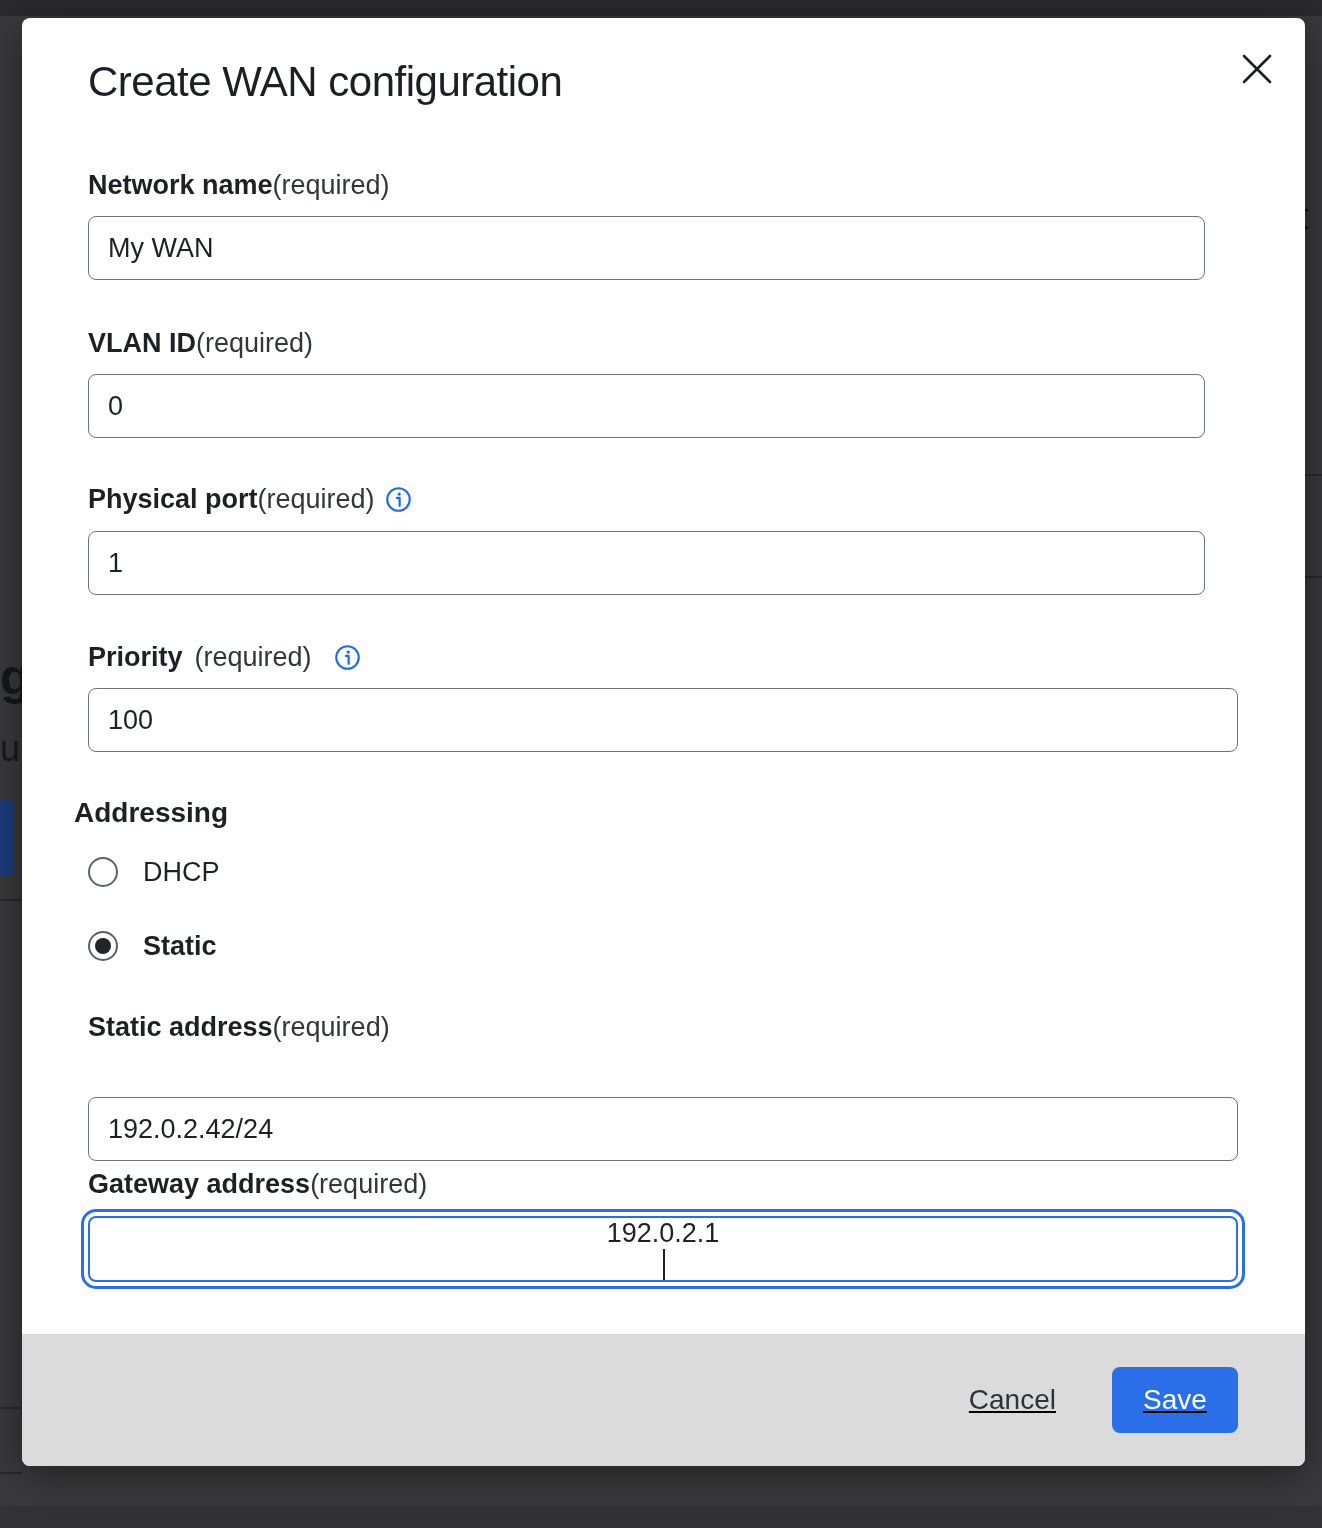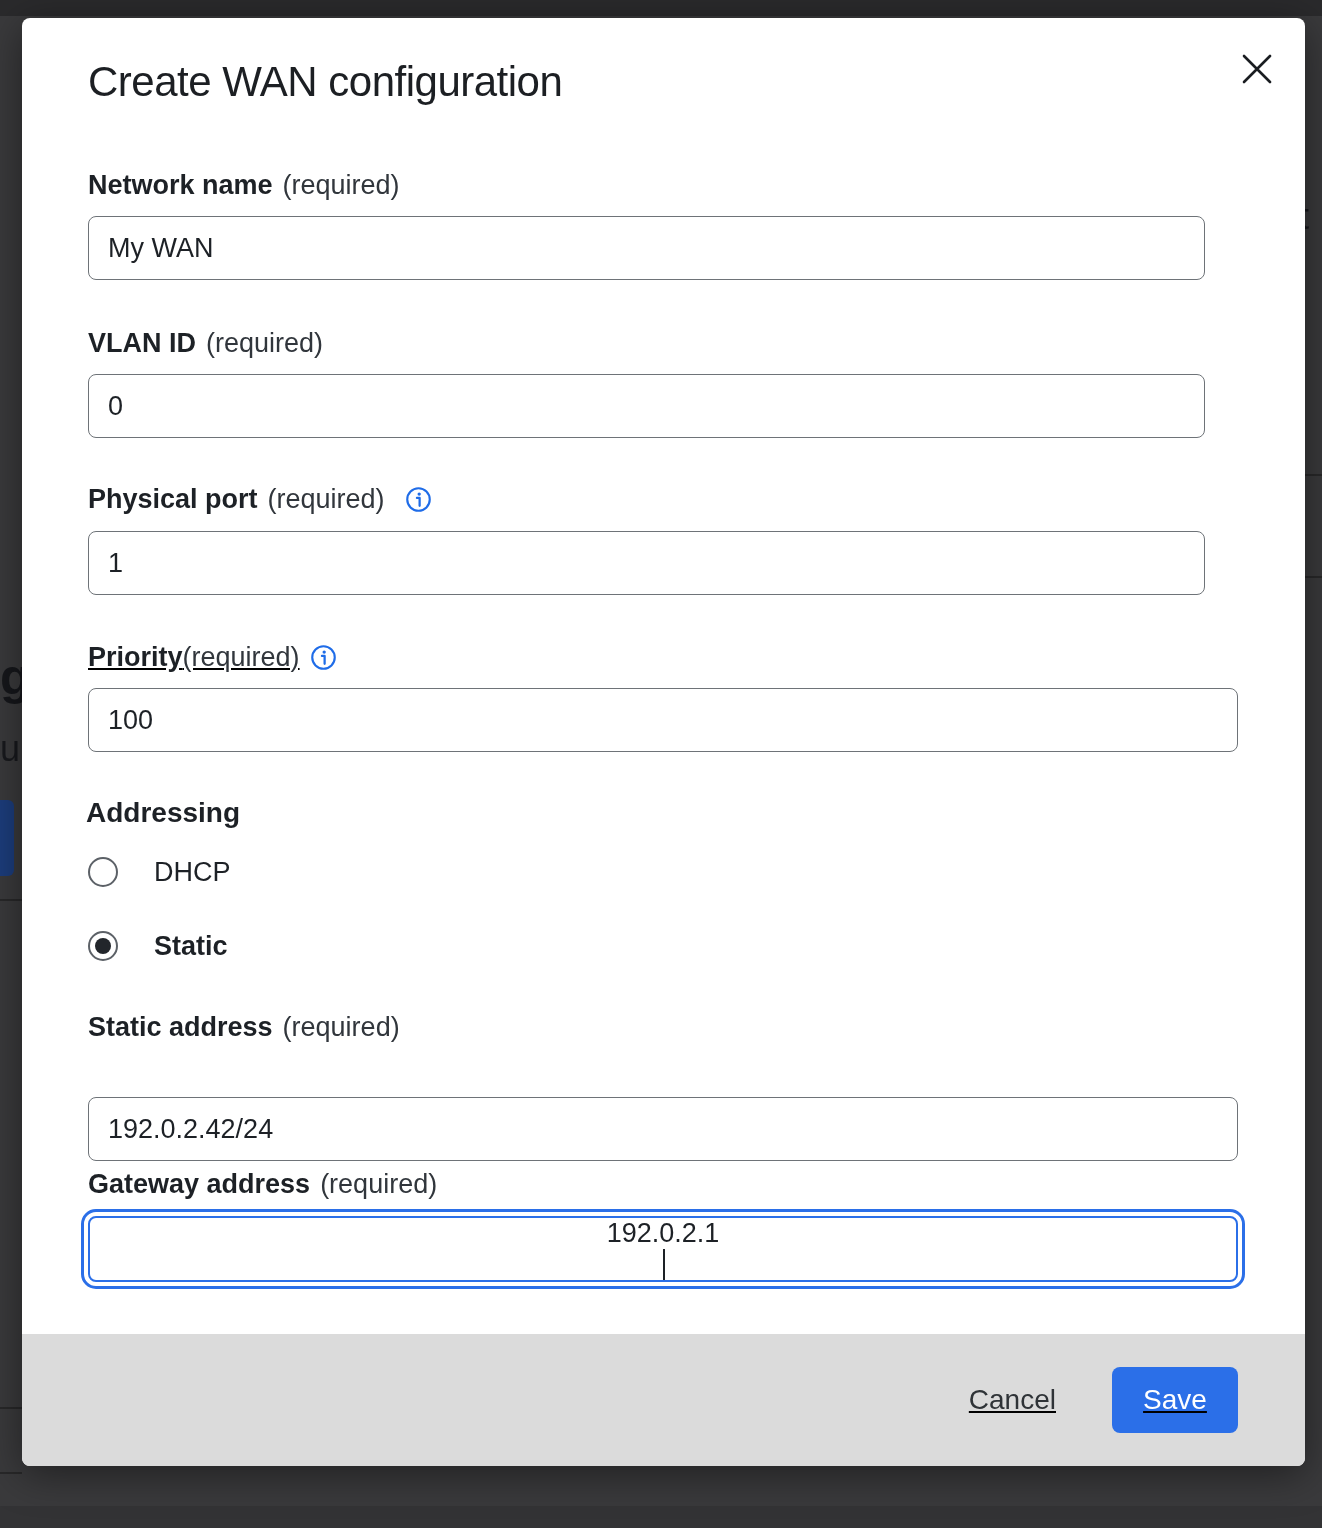--- a/index.html
+++ b/index.html
@@ -27,45 +27,45 @@
   }
   .modal-title {
     position: absolute; left: 66px; top: 40px; font-size: 42px; font-weight: 400;
     color: #1c1f23; letter-spacing: -0.5px;
   }
   .close-btn {
     position: absolute; left: 1212px; top: 28px; width: 46px; height: 46px;
     background: transparent; border: none; cursor: pointer; padding: 6px;
   }
 
-  .field-label { position: absolute; left: 66px; display: flex; align-items: center; gap: 10px; height: 34px; }
-  .field-label.nogap { gap: 0; text-decoration: underline; }
+  .field-label { position: absolute; left: 66px; display: flex; align-items: center; height: 34px; }
+  .field-label.nogap { gap: 12px; }
   .lbl { font-size: 27px; font-weight: 700; color: #1d2126; }
   .hint { font-size: 27px; font-weight: 400; color: #31363c; }
   .info-icon { width: 27px; height: 27px; margin-left: 10px; display: inline-block; }
 
   .tb {
     position: absolute; left: 66px; height: 64px; box-sizing: border-box;
     border: 1.5px solid #6e7378; border-radius: 8px; background: #fff;
     display: flex; align-items: center; padding: 0 19px;
     font-size: 27px; color: #1d2126;
   }
   .tb.w1 { width: 1117px; }
   .tb.w2 { width: 1150px; }
   .tb.focused {
     border: 2.5px solid #2b6fe8;
     outline: 3px solid #2b6fe8; outline-offset: 4px;
     height: 66px;
     flex-direction: column;
   }
   .caret { width: 2px; height: 34px; background: #1d2126; margin-left: 2px; }
 
-  .section-heading { position: absolute; left: 64px; font-size: 28px; font-weight: 700; color: #1d2126; }
+  .section-heading { position: absolute; left: 52px; font-size: 28px; font-weight: 700; color: #1d2126; }
 
-  .radio-row { position: absolute; left: 66px; display: flex; align-items: center; gap: 36px; height: 32px; cursor: pointer; justify-content: flex-end; }
+  .radio-row { position: absolute; left: 66px; display: flex; align-items: center; gap: 25px; height: 32px; cursor: pointer; justify-content: flex-end; }
   .radio-circle {
     width: 30px; height: 30px; border-radius: 50%; box-sizing: border-box;
     border: 2.5px solid #5c6167; background: #fff; position: relative; flex: 0 0 auto;
   }
   .radio-circle.selected::after {
     content: ""; position: absolute; left: 50%; top: 50%; transform: translate(-50%,-50%);
     width: 16px; height: 16px; border-radius: 50%; background: #22262b;
   }
   .radio-label { font-size: 27px; color: #1d2126; }
   .radio-label.bold { font-weight: 700; }

